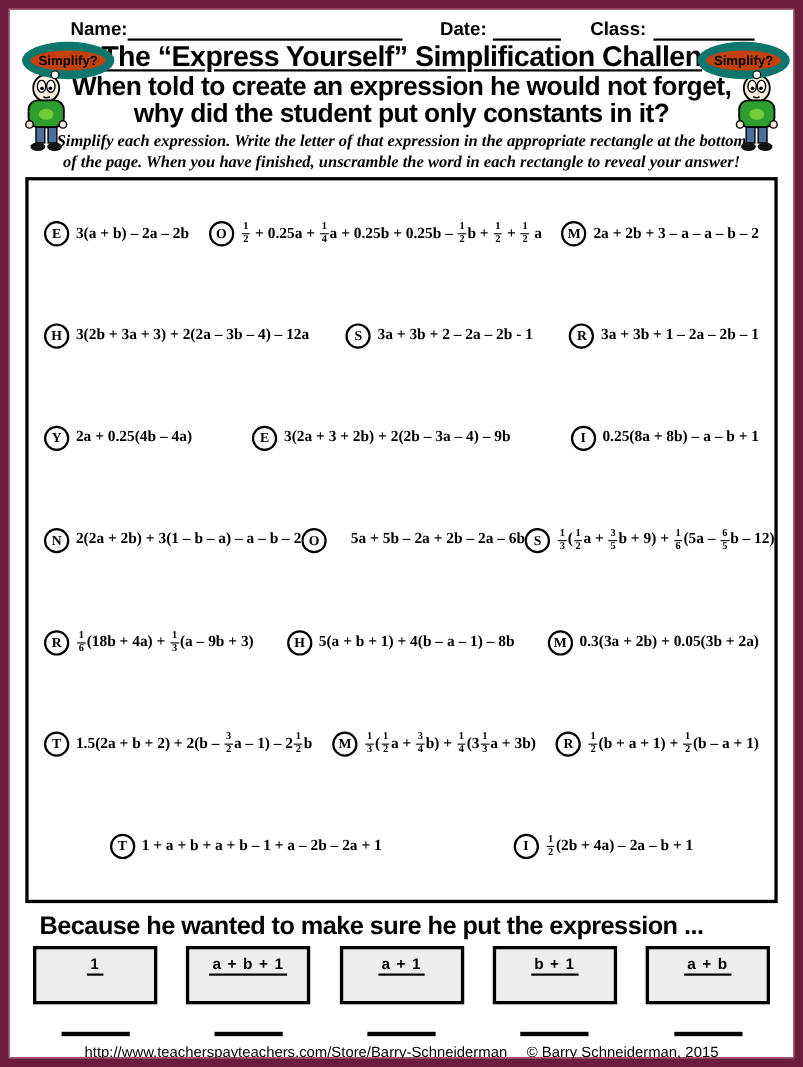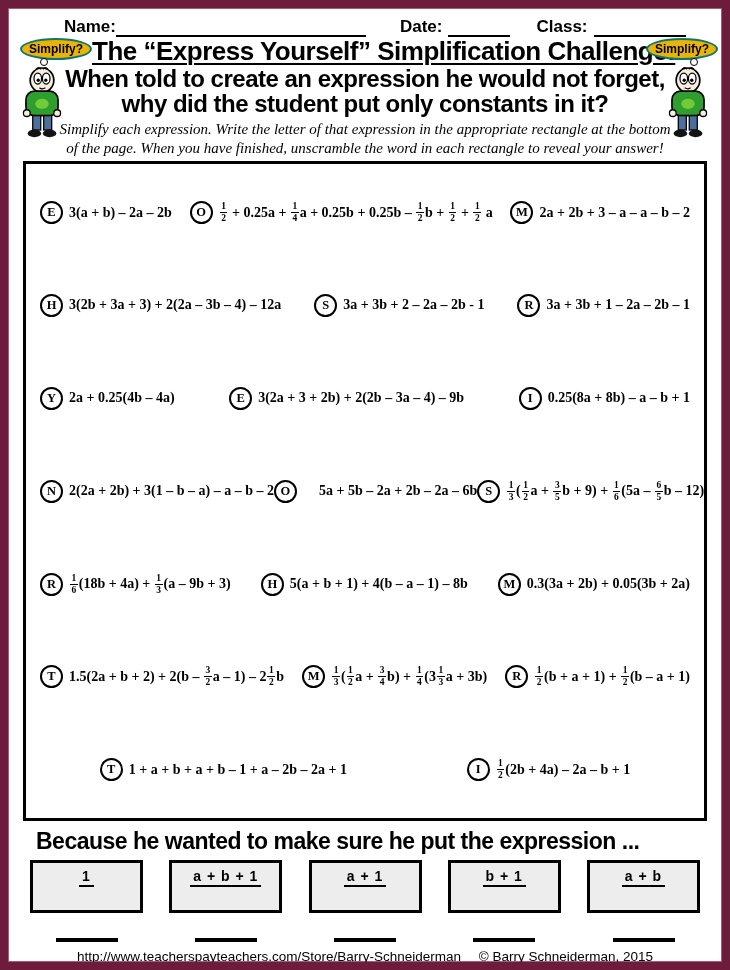--- a/index.html
+++ b/index.html
@@ -17,26 +17,26 @@
   .blank.w-date{width:62px;margin-right:26px;}
   .blank.w-class{width:92px;}
   .sp1{width:34px;} .sp2{width:6px;}
   .title{
     text-align:center;font-size:26px;font-weight:bold;line-height:1.15;
     text-decoration:underline;text-decoration-thickness:2px;text-underline-offset:3px;
     padding:0 84px;white-space:nowrap;letter-spacing:-0.5px;
   }
   .riddle{text-align:center;font-size:24px;font-weight:bold;line-height:1.04;letter-spacing:-0.5px;}
   .instr{
-    text-align:center;font-family:"Liberation Serif",serif;font-style:italic;font-weight:normal;
+    text-align:center;font-family:"Liberation Serif",serif;font-style:italic;font-weight:bold;
     font-size:15px;line-height:1.28;margin-top:3px;
   }
   
   .bubble{
-    position:absolute;top:30px;z-index:3;background:#eab308;border:2px solid #0f766e;border-radius:50%;
+    position:absolute;top:30px;z-index:3;background:#c2410c;border:8px solid #0f766e;border-radius:50%;
     font-size:12px;font-weight:bold;padding:2px 7px;white-space:nowrap;
   }
   .bubble.b-left{left:12px;}
   .bubble.b-right{right:4px;}
   .bubble::after{
     content:"";position:absolute;width:6px;height:6px;border:1.5px solid #000;border-radius:50%;
     background:#fff;bottom:-8px;left:18px;
   }
   .bubble.b-right::after{left:auto;right:18px;}
   .mascot{position:absolute;top:57px;z-index:2;}

